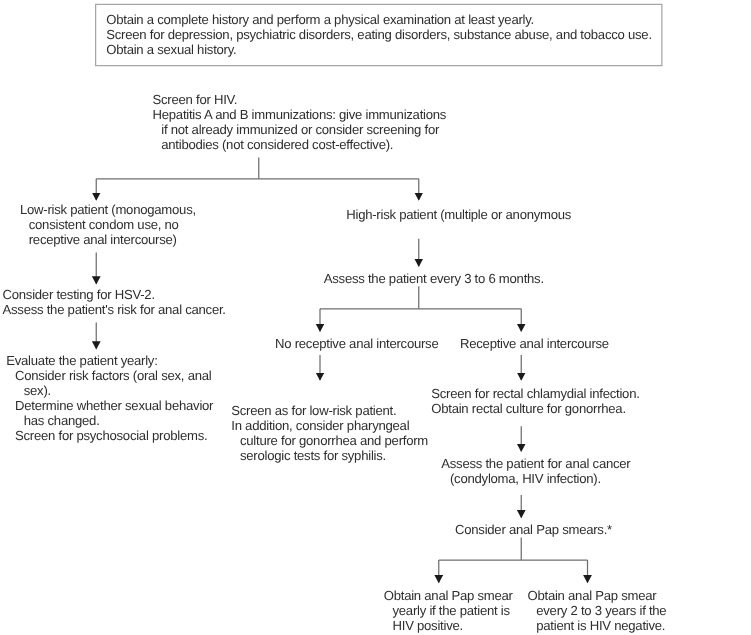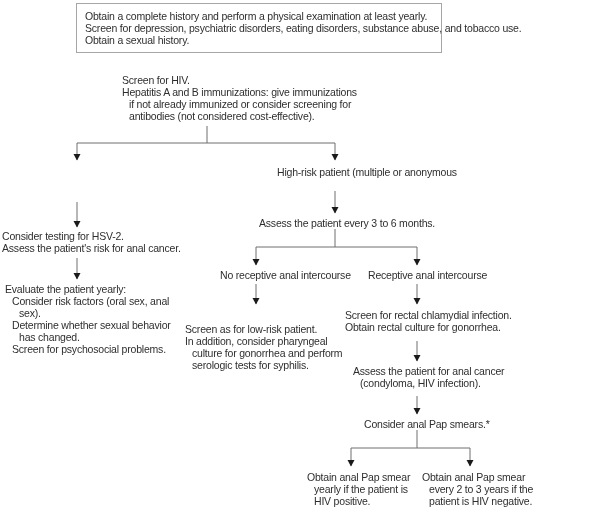--- a/index.html
+++ b/index.html
@@ -68,33 +68,38 @@
     <line x1="256" y1="284" x2="256" y2="304" marker-end="url(#ah)"></line>
     <line x1="417" y1="284" x2="417" y2="304" marker-end="url(#ah)"></line>
     <line x1="417" y1="341" x2="417" y2="361" marker-end="url(#ah)"></line>
     <line x1="417" y1="396" x2="417" y2="414" marker-end="url(#ah)"></line>
     <line x1="417" y1="430" x2="417" y2="448"></line>
     <line x1="351" y1="448" x2="470" y2="448"></line>
     <line x1="351" y1="448" x2="351" y2="466" marker-end="url(#ah)"></line>
     <line x1="470" y1="448" x2="470" y2="466" marker-end="url(#ah)"></line>
   </svg>
 
-  <div class="node boxed" style="left:76px; top:3px; width:366px; height:50px;">
+  <div class="node boxed" style="left:76px; top:3px; width:454px; height:50px;">
     <div class="ln">Obtain a complete history and perform a physical examination at least yearly.</div>
     <div class="ln">Screen for depression, psychiatric disorders, eating disorders, substance abuse, and tobacco use.</div>
     <div class="ln">Obtain a sexual history.</div>
   </div>
 
   <div class="node" style="left:122px; top:74px;">
     <div class="ln">Screen for HIV.</div>
     <div class="ln">Hepatitis A and B immunizations: give immunizations</div>
     <div class="ln i1">if not already immunized or consider screening for</div>
     <div class="ln i1">antibodies (not considered cost-effective).</div>
   </div>
 
+  <div class="node" style="left:16px; top:162px;">
+    <div class="ln">Low-risk patient (monogamous,</div>
+    <div class="ln i1">consistent condom use, no</div>
+    <div class="ln i1">receptive anal intercourse)</div>
+  </div>
 
   <div class="node" style="left:255px; top:166px;margin-left:22px;">
     <div class="ln">High-risk patient (multiple or anonymous</div>
   </div>
 
   <div class="node" style="left:2px; top:230px;">
     <div class="ln">Consider testing for HSV-2.</div>
     <div class="ln">Assess the patient's risk for anal cancer.</div>
   </div>
 

